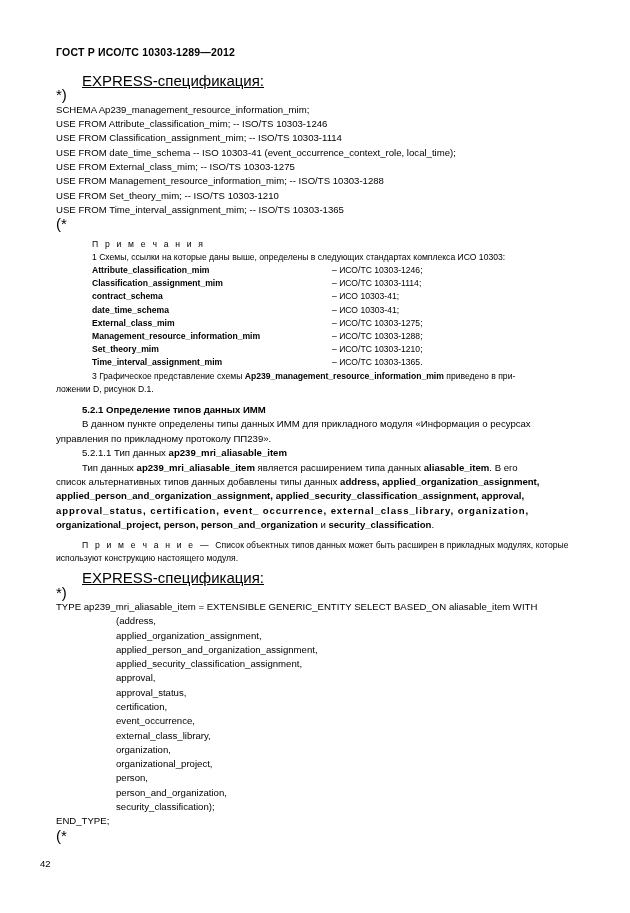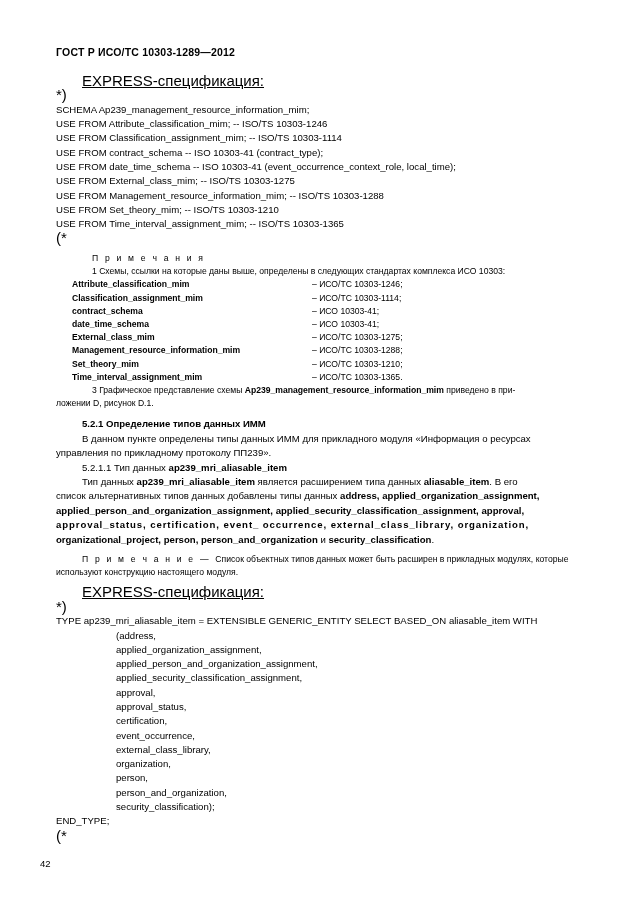--- a/index.html
+++ b/index.html
@@ -57,21 +57,21 @@
     padding-right: 10px;
   }
   .note-title {
     letter-spacing: 2.2px;
   }
   .note-line {
     text-align: justify;
   }
   .schema-table {
     border-collapse: collapse;
-    margin-left: 16px;
+    margin-left: 36px;
     font-size: 8.6px;
     line-height: 13.2px;
   }
   .schema-table td {
     padding: 0;
     vertical-align: top;
   }
   .schema-name {
     font-weight: bold;
     width: 240px;
@@ -126,21 +126,20 @@
   <div class="content">
 
     <div class="para indent-1 underline">EXPRESS-спецификация:</div>
 
     <div class="para">*)</div>
 
     <div class="mono-block">
       <div>SCHEMA Ap239_management_resource_information_mim;</div>
       <div>USE FROM Attribute_classification_mim;   -- ISO/TS 10303-1246</div>
       <div>USE FROM Classification_assignment_mim;   -- ISO/TS 10303-1114</div>
-      <div>USE FROM contract_schema   -- ISO 10303-41  (contract_type);</div>
       <div>USE FROM date_time_schema   -- ISO 10303-41  (event_occurrence_context_role, local_time);</div>
       <div>USE FROM External_class_mim;   -- ISO/TS 10303-1275</div>
       <div>USE FROM Management_resource_information_mim;   -- ISO/TS 10303-1288</div>
       <div>USE FROM Set_theory_mim;   -- ISO/TS 10303-1210</div>
       <div>USE FROM Time_interval_assignment_mim;   -- ISO/TS 10303-1365</div>
     </div>
 
     <div class="para">(*</div>
 
     <div style="height:6px"></div>
@@ -237,20 +236,21 @@
       <div class="indent-3">(address,</div>
       <div class="indent-3">applied_organization_assignment,</div>
       <div class="indent-3">applied_person_and_organization_assignment,</div>
       <div class="indent-3">applied_security_classification_assignment,</div>
       <div class="indent-3">approval,</div>
       <div class="indent-3">approval_status,</div>
       <div class="indent-3">certification,</div>
       <div class="indent-3">event_occurrence,</div>
       <div class="indent-3">external_class_library,</div>
       <div class="indent-3">organization,</div>
+      <div class="indent-3">organizational_project,</div>
       <div class="indent-3">person,</div>
       <div class="indent-3">person_and_organization,</div>
       <div class="indent-3">security_classification);</div>
       <div>END_TYPE;</div>
     </div>
 
     <div class="para">(*</div>
 
   </div>
 

